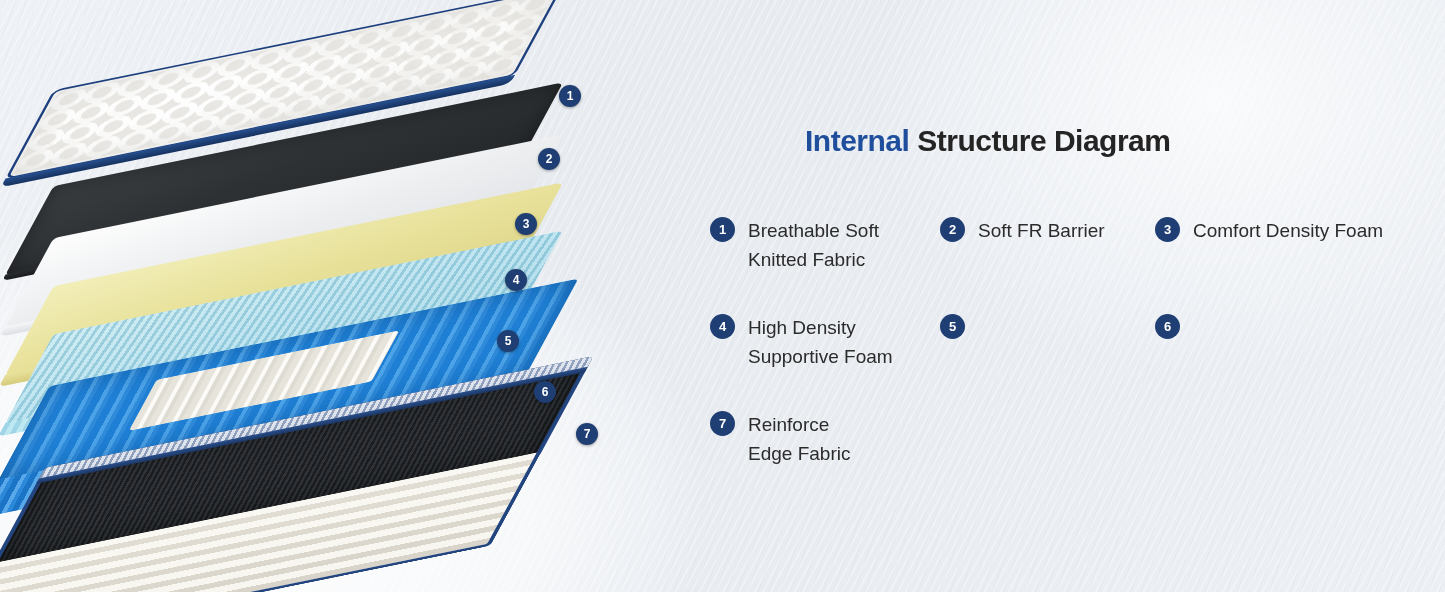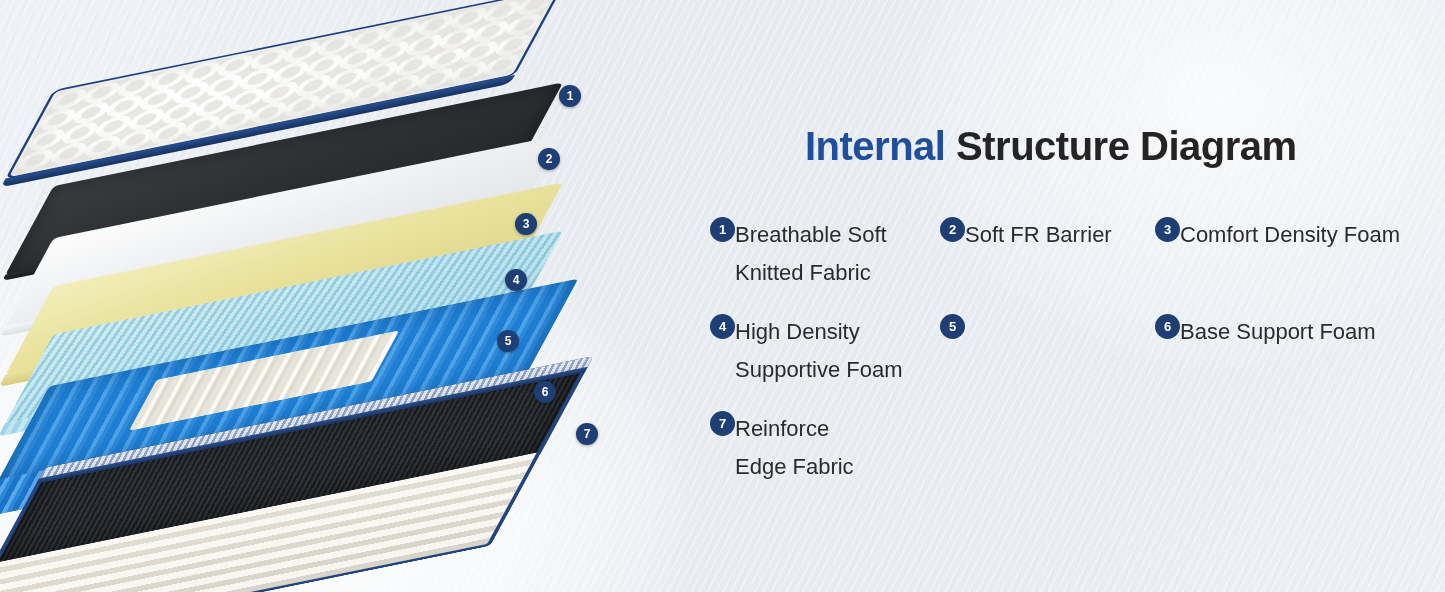--- a/index.html
+++ b/index.html
@@ -226,36 +226,37 @@
     display:flex; align-items:center; justify-content:center;
     box-shadow:0 1px 3px rgba(0,0,0,.35);
     z-index:40;
   }
 
   
   #panel { position:absolute; left:700px; top:0; width:745px; height:592px; }
 
   #title {
     position:absolute; left:105px; top:124px;
-    font-size:40px; font-weight:bold; letter-spacing:-.5px;
+    font-size:30px; font-weight:bold; letter-spacing:-.5px;
     white-space:nowrap;
   }
   #title .blue { color:#1f4e9c; }
   #title .dark { color:#242424; }
 
   .legend-item { position:absolute; display:flex; align-items:flex-start; }
   .legend-item .num {
     width:25px; height:25px; border-radius:50%;
     background:#1f3e73; color:#fff;
     font-size:13px; font-weight:bold;
     display:flex; align-items:center; justify-content:center;
     flex:0 0 auto; margin-top:1px;
   }
   .legend-item .txt {
-    font-size:22px; color:#2b2b2b; line-height:38px;
+    margin-left:13px;
+    font-size:19px; color:#2b2b2b; line-height:29px;
     white-space:pre-line;
   }
 
   .li1 { left:10px;  top:216px; }
   .li2 { left:240px; top:216px; }
   .li3 { left:455px; top:216px; }
   .li4 { left:10px;  top:313px; }
   .li5 { left:240px; top:313px; }
   .li6 { left:455px; top:313px; }
   .li7 { left:10px;  top:410px; }
@@ -343,21 +344,20 @@
     <div class="legend-item li4">
       <span class="num">4</span>
       <span class="txt">High Density
 Supportive Foam</span>
     </div>
     <div class="legend-item li5">
       <span class="num">5</span>
     </div>
     <div class="legend-item li6">
       <span class="num">6</span>
-      <span class="txt">Base Support Foam</span>
     </div>
     <div class="legend-item li7">
       <span class="num">7</span>
       <span class="txt">Reinforce
 Edge Fabric</span>
     </div>
 
   </div>
 </div>
 

